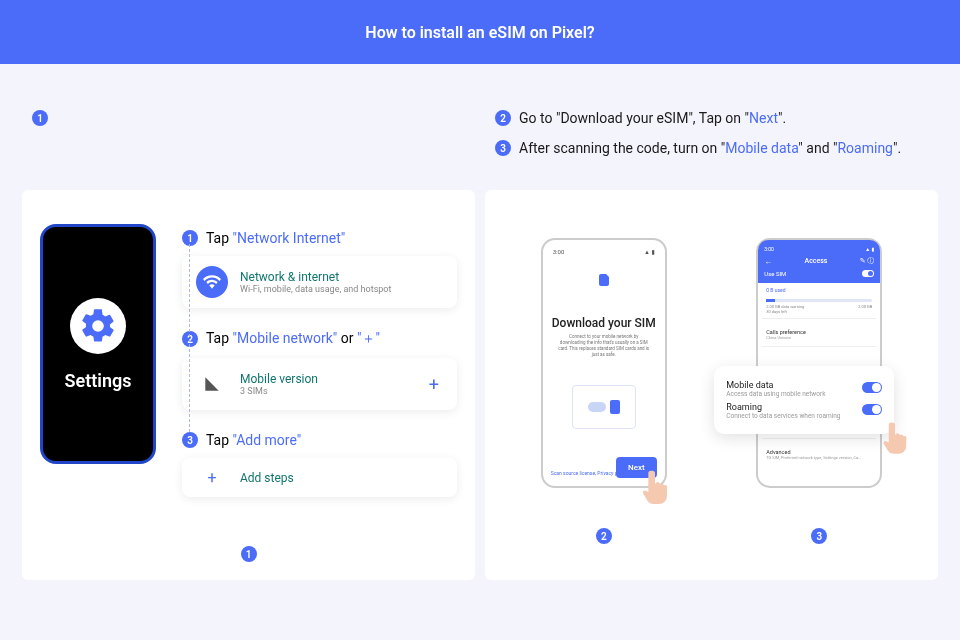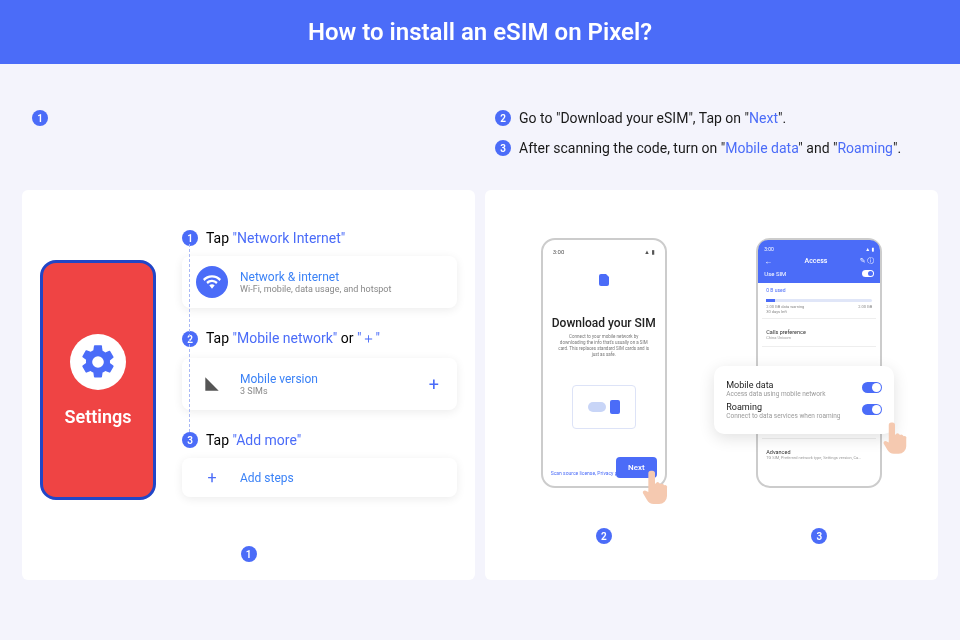--- a/index.html
+++ b/index.html
@@ -1,41 +1,41 @@
 <!DOCTYPE html>
 <html><head>
 <meta charset="utf-8">
 <style>
   * { box-sizing: border-box; margin: 0; padding: 0; }
   body { font-family: -apple-system, BlinkMacSystemFont, "Segoe UI", Roboto, sans-serif; background: #f4f4fc; width: 960px; height: 640px; overflow: hidden; }
   .header { background: #4b6cf8; height: 64px; display: flex; align-items: center; justify-content: center; }
-  .header h1 { color: #fff; font-size: 24px; font-weight: 600; }
+  .header h1 { color: #fff; font-size: 16px; font-weight: 600; }
   .top-instructions { display: grid; grid-template-columns: 1fr 1fr; padding: 46px 42px 20px 32px; gap: 40px; }
   .instr-item { display: flex; align-items: center; gap: 8px; font-size: 14px; color: #1a1a1a; margin-bottom: 14px; }
   .num-badge { width: 16px; height: 16px; border-radius: 50%; background: #4b6cf8; color: #fff; font-size: 10px; display: inline-flex; align-items: center; justify-content: center; flex-shrink: 0; font-weight: 600; }
   .hl { color: #4b6cf8; }
   .panels { display: grid; grid-template-columns: 1fr 1fr; gap: 10px; padding: 0 22px; }
   .panel { background: #fff; border-radius: 6px; padding: 18px; height: 390px; position: relative; }
   
   .left-inner { display: flex; gap: 26px; height: 100%; position: relative; }
-  .phone-settings { width: 116px; height: 240px; border: 3px solid #2146c7; border-radius: 16px; background: #ef4444; display: flex; flex-direction: column; align-items: center; justify-content: center; gap: 16px; margin-top: 52px; }
+  .phone-settings { width: 116px; height: 240px; border: 3px solid #2146c7; border-radius: 16px; background: #000000; display: flex; flex-direction: column; align-items: center; justify-content: center; gap: 16px; margin-top: 16px; }
   .gear-circle { width: 56px; height: 56px; border-radius: 50%; background: #fff; display: flex; align-items: center; justify-content: center; }
   .gear-circle svg { width: 40px; height: 40px; fill: #4b6cf8; }
   .settings-label { color: #fff; font-weight: 600; font-size: 18px; }
   .steps-col { flex: 1; position: relative; }
   .step-line { position: absolute; left: 7px; top: 36px; bottom: 130px; border-left: 1px dashed #a8b8f5; }
   .step-label { display: flex; align-items: center; gap: 8px; font-size: 14px; margin-bottom: 10px; margin-top: 22px; }
   .step-label:first-child { margin-top: 30px; }
   .quote { color: #4b6cf8; }
   .card { background: #fff; border-radius: 8px; box-shadow: 0 2px 10px rgba(0,0,0,0.08); padding: 10px 14px; display: flex; align-items: center; gap: 12px; margin-left: 0; margin-bottom: 4px; }
   .card-icon { width: 32px; height: 32px; border-radius: 50%; display: flex; align-items: center; justify-content: center; flex-shrink: 0; }
   .wifi-icon { background: #4b6cf8; }
   .wifi-icon svg { width: 18px; height: 18px; fill: #fff; }
   .signal-icon svg { width: 16px; height: 16px; fill: #555; }
-  .card-text .title { font-size: 12px; color: #3b82f6; }
+  .card-text .title { font-size: 12px; color: #0f766e; }
   .card-text .sub { font-size: 9px; color: #888; }
   .card .plus-slot { margin-left: auto; color: #4b6cf8; font-size: 18px; padding-right: 4px; }
   .panel-badge { position: absolute; bottom: 18px; width: 16px; height: 16px; border-radius: 50%; background: #4b6cf8; color: #fff; font-size: 10px; display: flex; align-items: center; justify-content: center; font-weight: 600; }
   .left-badge { left: 50%; transform: translateX(-50%); }
   
   .right-inner { display: flex; gap: 14px; justify-content: center; height: 100%; position: relative; }
   .phone-col { position: relative; width: 50%; display: flex; flex-direction: column; align-items: center; }
   .mini-phone { width: 126px; height: 250px; background: #fff; border: 2px solid #ccc; border-radius: 14px; margin-top: 30px; padding: 6px; position: relative; overflow: visible; }
   .statusbar { display: flex; justify-content: space-between; font-size: 6px; color: #555; padding: 2px 4px; }
   .download-title { font-size: 12px; text-align: center; margin-top: 26px; color: #222; font-weight: 500; }

